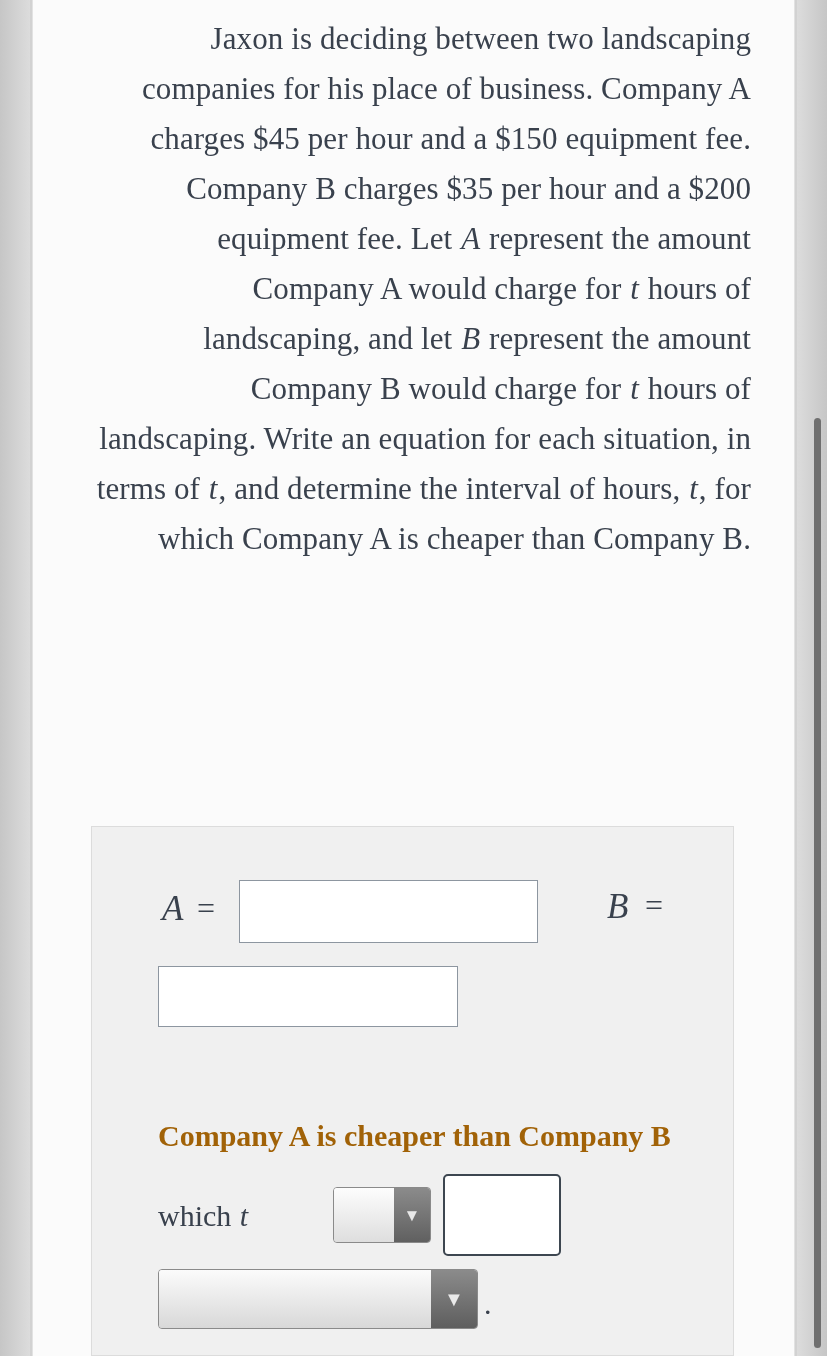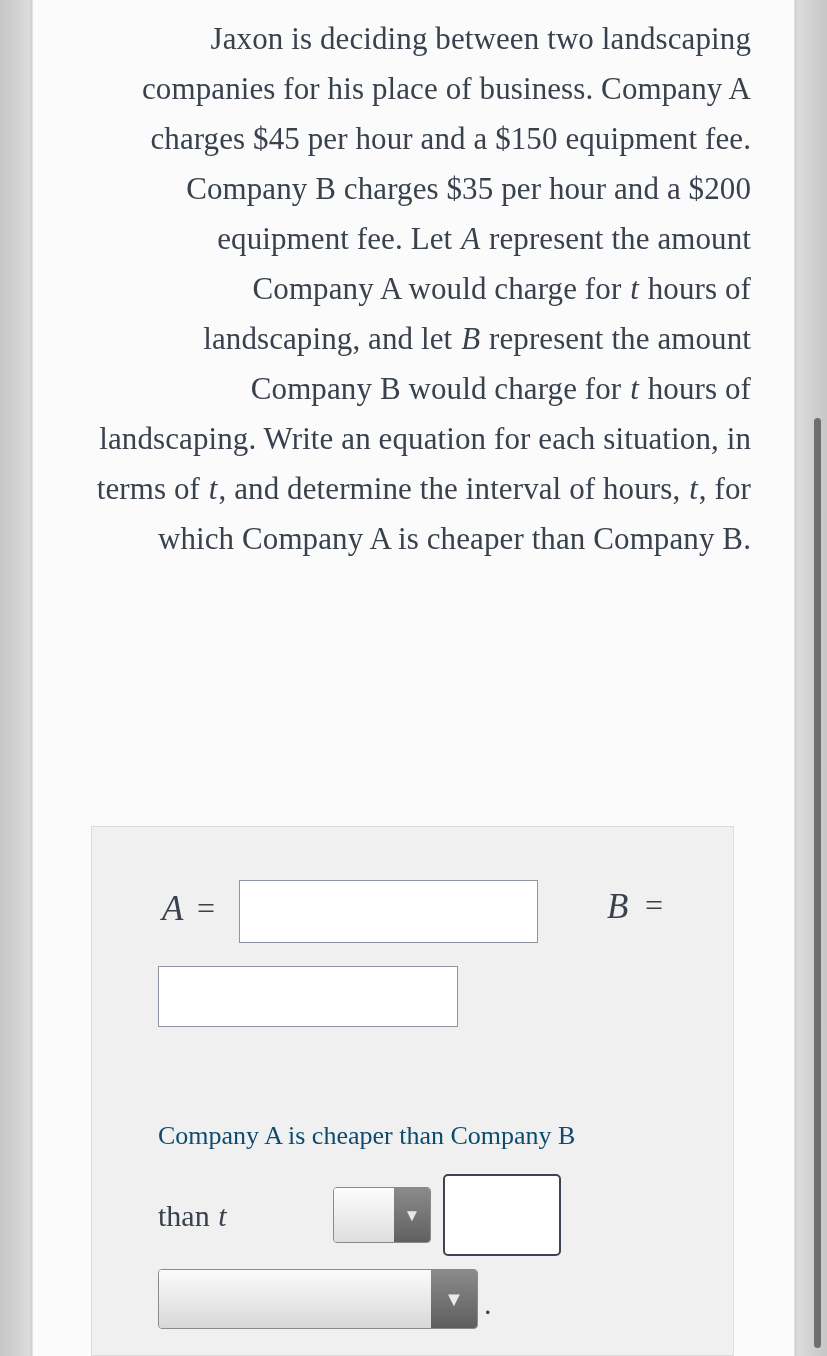--- a/index.html
+++ b/index.html
@@ -127,23 +127,24 @@
     top: 60px;
     font-size: 32px;
     color: #39414d;
   }
 
   .statement {
     position: absolute;
     left: 66px;
     top: 284px;
     width: 580px;
-    font-size: 26px;
+    font-size: 30px;
     line-height: 50px;
-    color: #0c4a6e;
+    color: #a16207;
+    font-weight: bold;
   }
 
   .when-row {
     position: absolute;
     left: 66px;
     top: 360px;
     height: 70px;
   }
   .when-label {
     position: absolute;
@@ -270,21 +271,21 @@
     <div class="mathfield mf-a"></div>
 
     <span class="lbl-b">B</span>
     <span class="eqsign-b">=</span>
 
     <div class="mathfield mf-a2"></div>
 
     <div class="statement">Company A is cheaper than Company B</div>
 
     <div class="when-row">
-      <span class="when-label"><span>than</span> <span class="mvar">t</span></span>
+      <span class="when-label"><span>which</span> <span class="mvar">t</span></span>
 
       <div class="dd-small">
         <div class="dd-face"></div>
         <div class="dd-arrow">▼</div>
       </div>
 
       <div class="mf-when"></div>
     </div>
 
     <div class="dd-wide">

